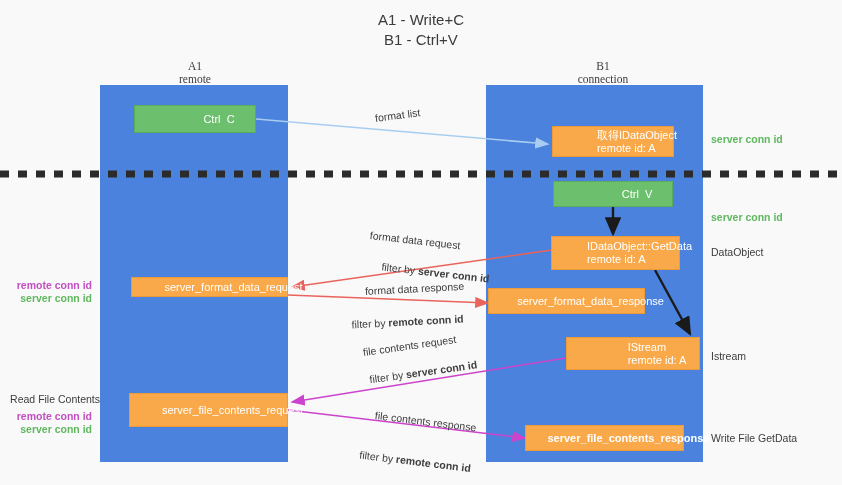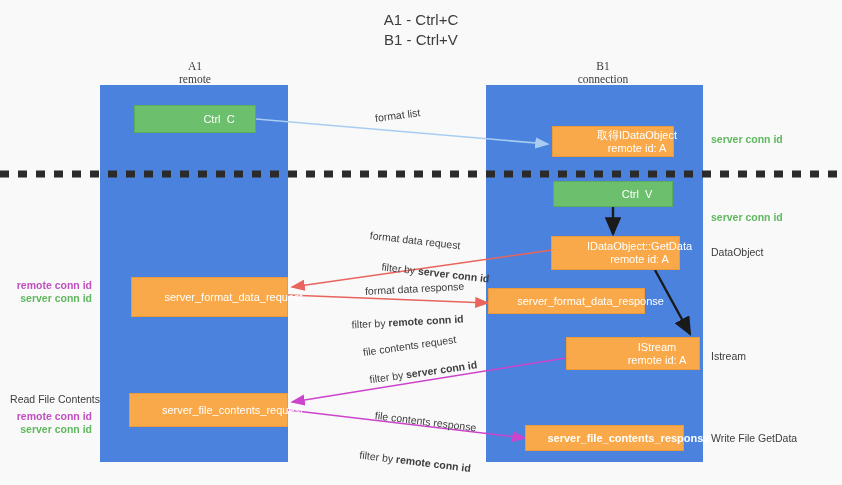--- a/index.html
+++ b/index.html
@@ -56,21 +56,21 @@
     width: 842px;
     height: 8px;
   }
   
   .box {
     position: absolute;
     box-sizing: border-box;
     display: flex;
     align-items: center;
     justify-content: center;
-    text-align: center;
+    text-align: left;
     color: #ffffff;
     font-size: 11px;
     line-height: 13px;
     white-space: pre;
     padding-left: 48px;
   }
   .box.green {
     background: #6cbf6c;
     border: 1px solid #5aab5a;
   }
@@ -99,21 +99,21 @@
     left: 0; top: 0;
     width: 842px; height: 485px;
     pointer-events: none;
   }
 </style>
 </head>
 <body>
 
 <div class="stage">
 
-  <div class="title">A1 - Ctrl+C
+  <div class="title">A1 - Write+C
 B1 - Ctrl+V</div>
 
   <div class="col-head" style="left:120px; top:60px; width:150px;">A1
 remote</div>
   <div class="col-head" style="left:528px; top:60px; width:150px;">B1
 connection</div>
 
   <div class="lane" style="left:100px; top:85px; width:188px; height:377px;"></div>
   <div class="lane" style="left:486px; top:85px; width:217px; height:377px;"></div>
 
@@ -155,21 +155,21 @@
   <div class="box green" style="left:134px; top:105px; width:122px; height:28px;">Ctrl  C</div>
 
   <div class="box orange" style="left:552px; top:126px; width:122px; height:31px;">取得IDataObject
 remote id: A</div>
 
   <div class="box green" style="left:553px; top:181px; width:120px; height:26px;">Ctrl  V</div>
 
   <div class="box orange" style="left:551px; top:236px; width:129px; height:34px;">IDataObject::GetData
 remote id: A</div>
 
-  <div class="box orange" style="left:131px; top:277px; width:157px; height:40px;">server_format_data_request</div>
+  <div class="box orange" style="left:131px; top:277px; width:157px; height:20px;">server_format_data_request</div>
 
   <div class="box orange" style="left:488px; top:288px; width:157px; height:26px;">server_format_data_response</div>
 
   <div class="box orange" style="left:566px; top:337px; width:134px; height:33px;">IStream
 remote id: A</div>
 
   <div class="box orange" style="left:129px; top:393px; width:159px; height:34px;">server_file_contents_request</div>
 
   <div class="box orange" style="left:525px; top:425px; width:159px; height:26px;font-weight:bold;">server_file_contents_response</div>
 

